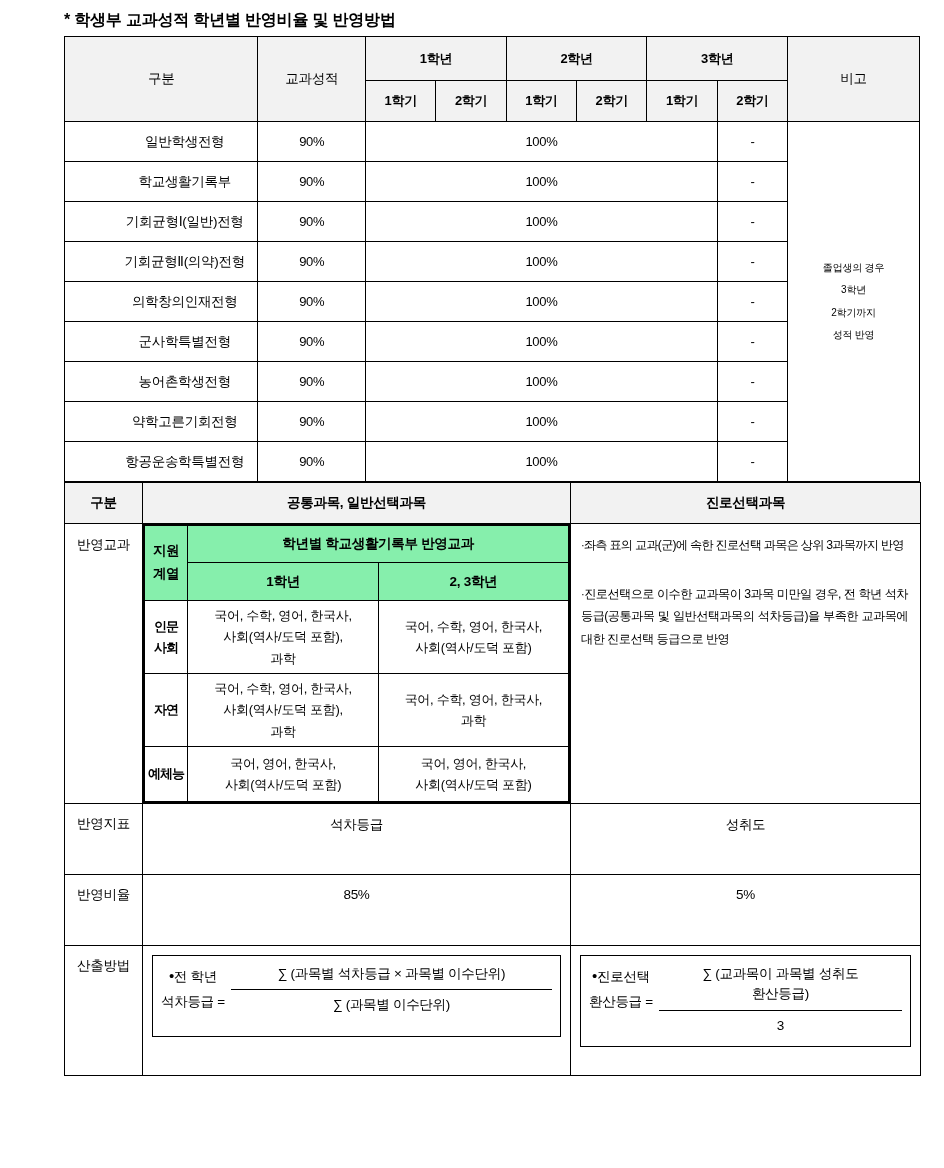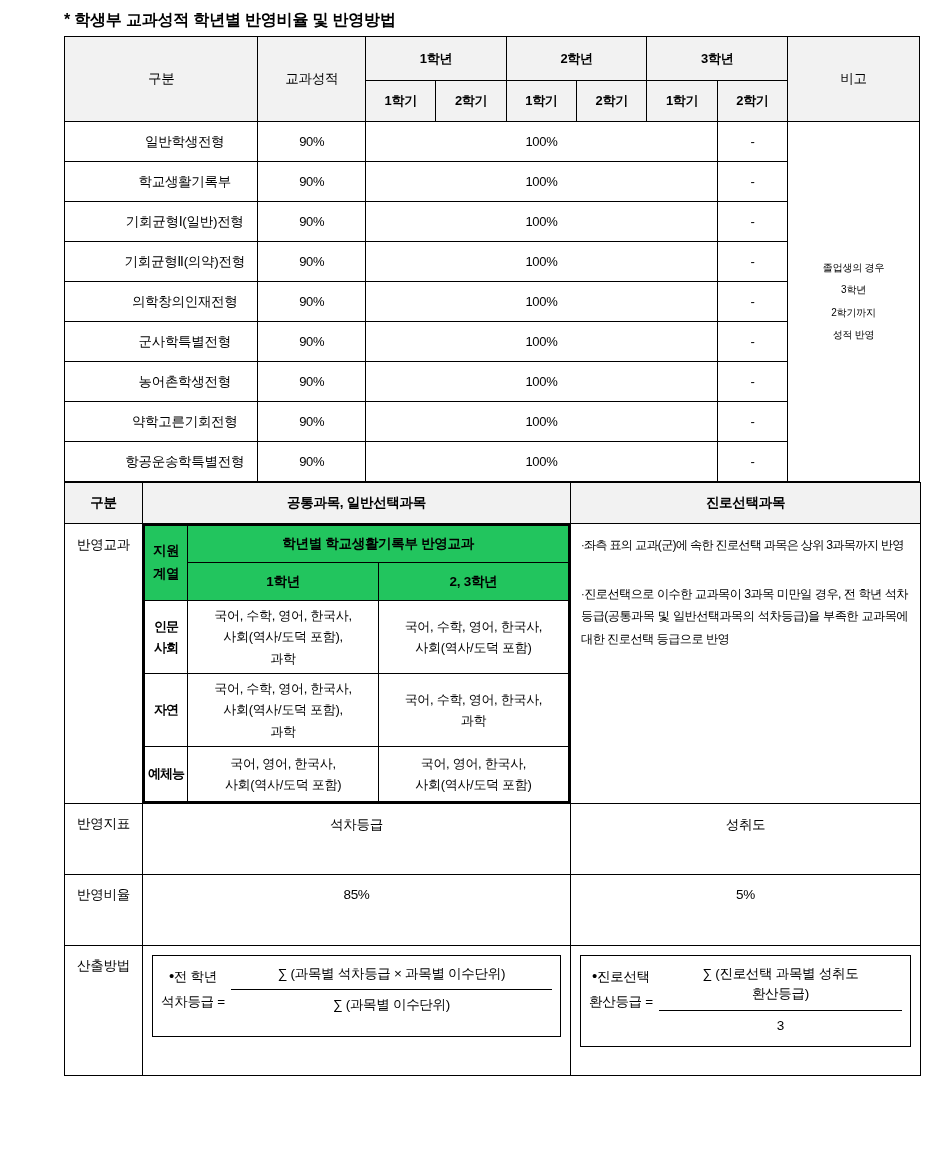--- a/index.html
+++ b/index.html
@@ -126,21 +126,21 @@
   .inner-table td, .inner-table th {
     border: 1px solid #000;
     font-size: 13px;
     text-align: center;
     vertical-align: middle;
     letter-spacing: -0.3px;
     line-height: 1.62;
     padding: 3px 2px;
   }
   .inner-table th {
-    background: #22c55e;
+    background: #86efac;
     font-weight: bold;
   }
   .inner-table td.track {
     font-weight: bold;
     font-size: 13px;
     width: 42px;
     line-height: 1.65;
     letter-spacing: -1px;
   }
   .inner-table th.stream {
@@ -430,21 +430,21 @@
           </div>
         </td>
         <td class="formula-cell">
           <div class="formula-box">
             <div class="f-left">
               <div><span class="dot">•</span><span>진로선택</span></div>
               <div>환산등급 =</div>
             </div>
             <div class="f-frac">
               <div class="f-num">
-                <div>∑ (진로선택 과목별 성취도</div>
+                <div>∑ (교과목이 과목별 성취도</div>
                 <div>환산등급)</div>
               </div>
               <div class="f-bar"></div>
               <div class="f-den">3</div>
             </div>
           </div>
         </td>
       </tr>
     </tbody>
   </table>

